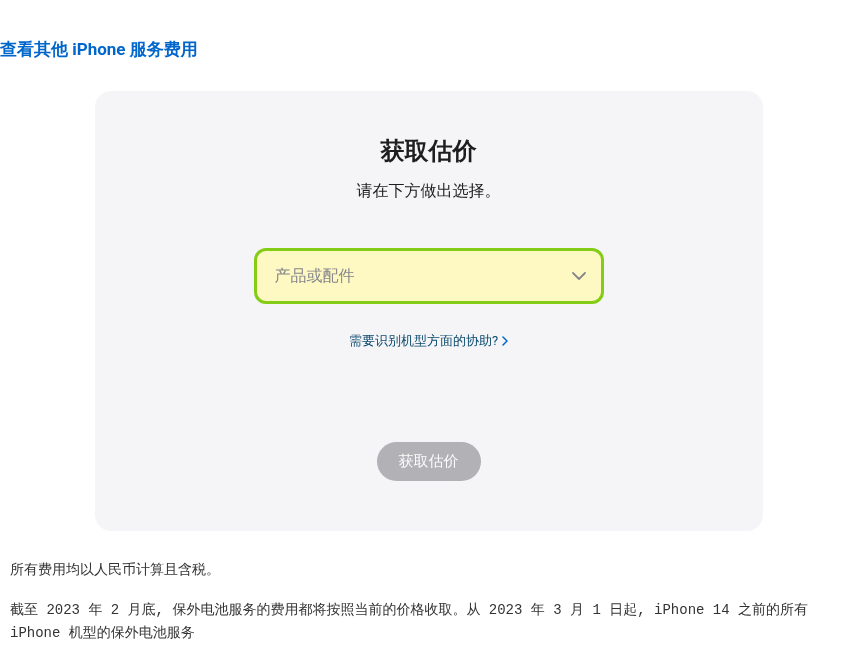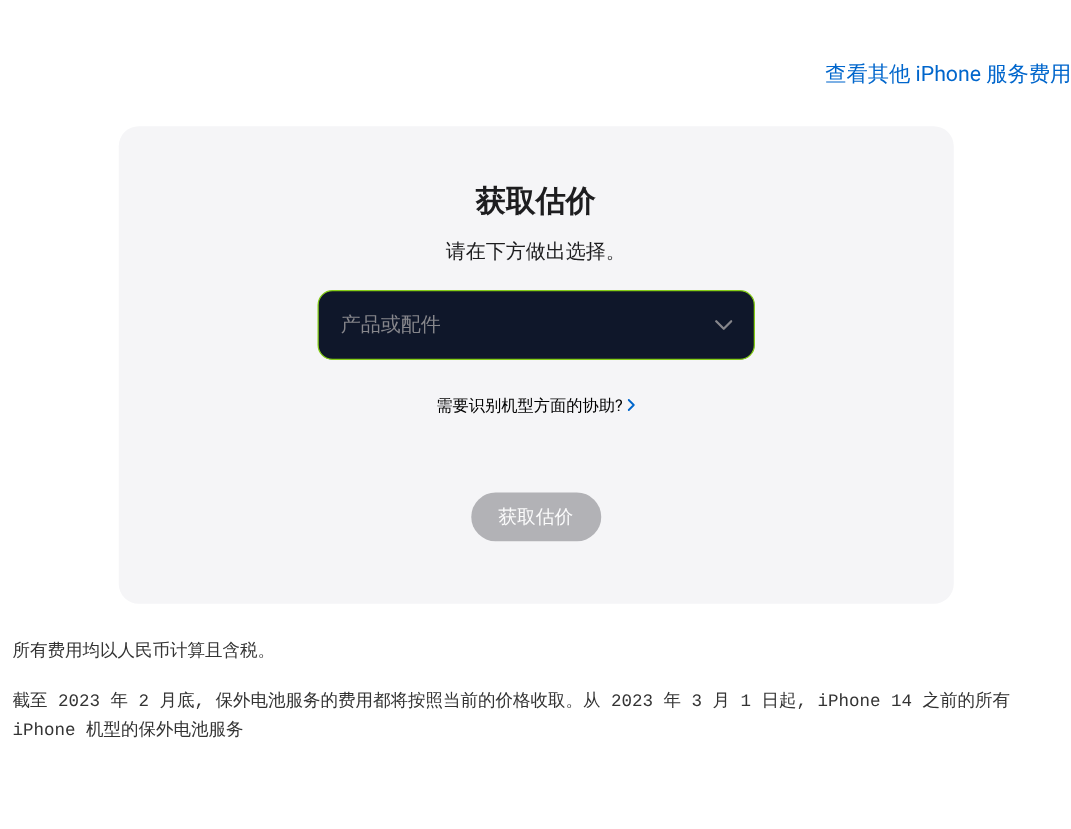--- a/index.html
+++ b/index.html
@@ -8,23 +8,24 @@
       box-sizing: border-box;
     }
     body {
       font-family: -apple-system, BlinkMacSystemFont, "Segoe UI", Roboto, "Helvetica Neue", Arial, sans-serif;
       background: #fff;
       width: 857px;
       height: 663px;
       overflow: hidden;
     }
     .top-link {
-      text-align: right;
-      padding-top: 48px;
+      text-align: left;
+      padding-top: 38px;
       padding-bottom: 30px;
+      font-weight: bold;
     }
     .top-link a {
       color: #0066cc;
       text-decoration: none;
       font-size: 17px;
     }
     .card {
       background: #f5f5f7;
       border-radius: 16px;
       width: 668px;
@@ -34,33 +35,33 @@
     }
     .card-title {
       font-size: 24px;
       font-weight: 600;
       color: #1d1d1f;
       margin-bottom: 14px;
     }
     .card-subtitle {
       font-size: 16px;
       color: #1d1d1f;
-      margin-bottom: 20px;
+      margin-bottom: 46px;
     }
     .select-wrapper {
       position: relative;
       width: 350px;
       margin: 0 auto 26px auto;
     }
     .select-field {
       width: 100%;
       height: 56px;
-      border: 1px solid #84cc16;
+      border: 3px solid #84cc16;
       border-radius: 12px;
-      background: #0f172a;
+      background: #fef9c3;
       padding: 0 44px 0 18px;
       font-size: 16px;
       color: #86868b;
       text-align: right;
       cursor: pointer;
       display: flex;
       align-items: center;
     }
     .chevron {
       position: absolute;
@@ -70,25 +71,25 @@
       pointer-events: none;
     }
     .chevron svg {
       width: 14px;
       height: 8px;
       display: block;
     }
     .help-link {
       display: inline-flex;
       align-items: center;
-      color: #000000;
+      color: #0c4a6e;
       text-decoration: none;
       font-size: 13px;
       margin-top: -6px;
-      margin-bottom: 60px;
+      margin-bottom: 92px;
     }
     .help-link .arrow {
       margin-left: 4px;
     }
     .submit-btn {
       background: #86868b;
       opacity: 0.6;
       color: #fff;
       border: none;
       border-radius: 20px;

